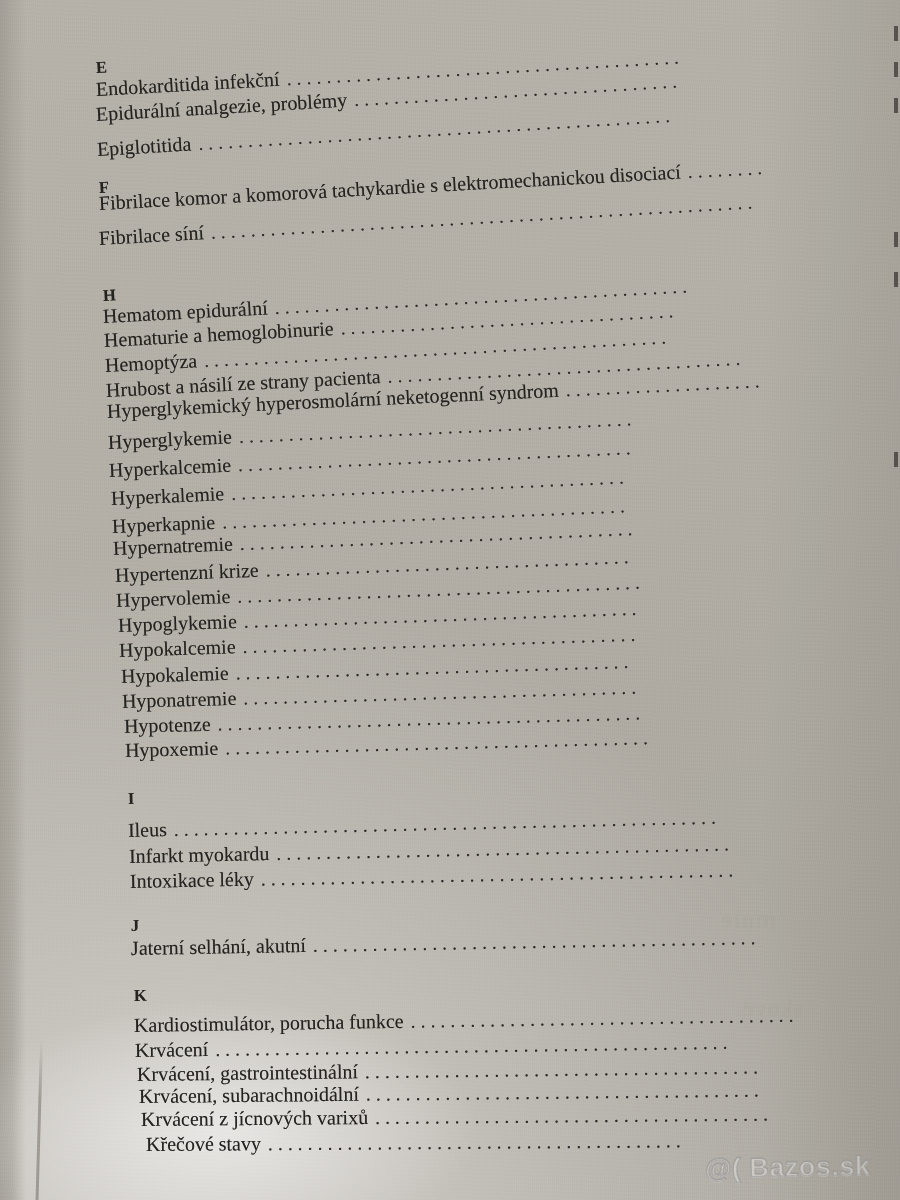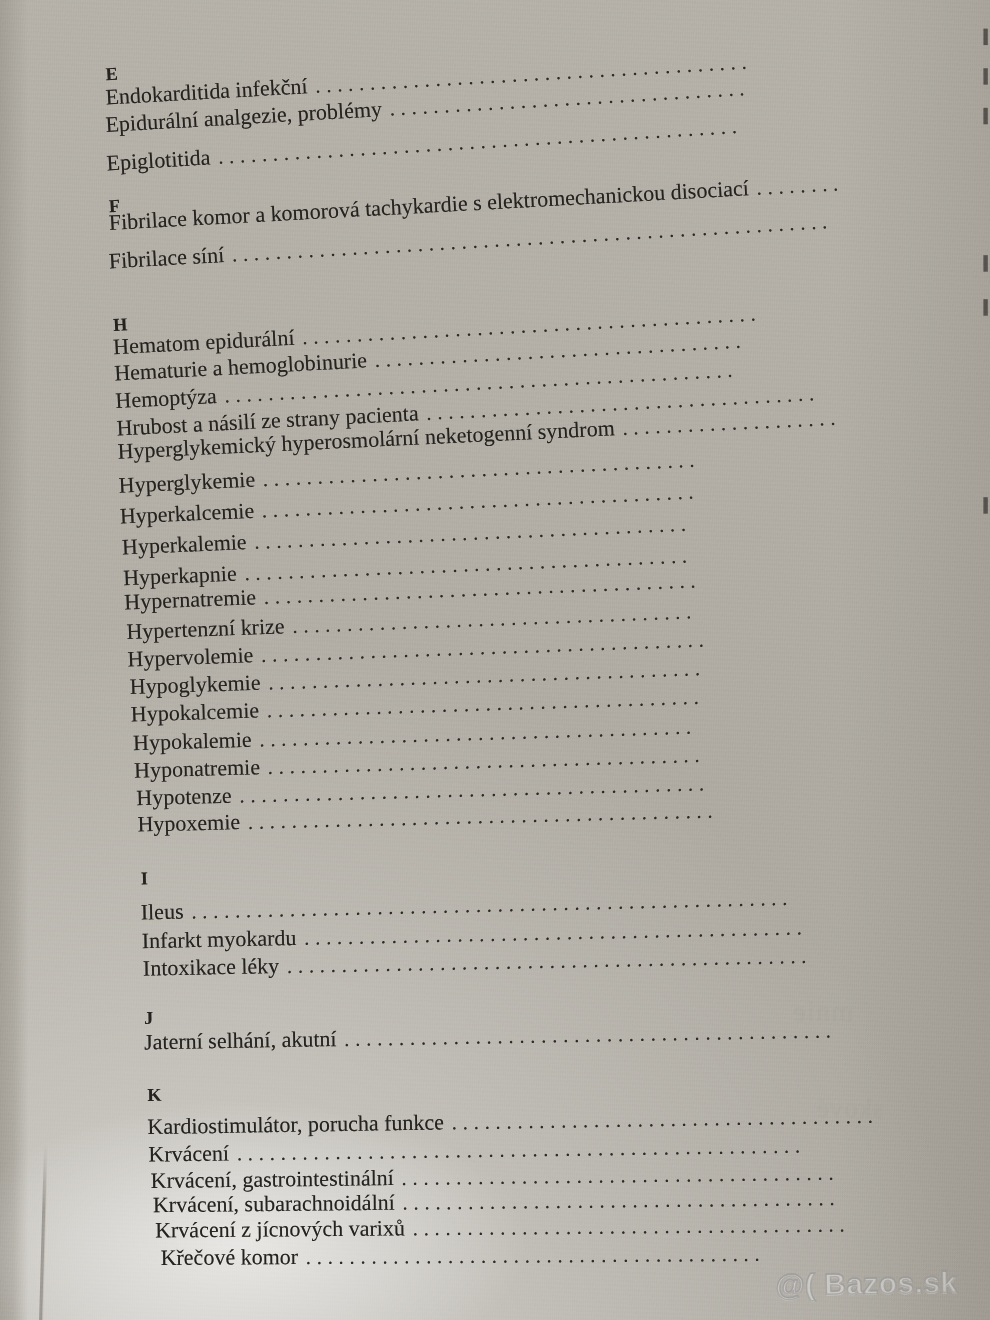--- a/index.html
+++ b/index.html
@@ -146,21 +146,21 @@
       <div class="entry" style="left: 129px; top: 845px; transform: rotate(-1.2deg); transform-origin: left center;"><span class="label">Infarkt myokardu</span><span class="leader">..............................................</span></div>
       <div class="entry" style="left: 130px; top: 870px; transform: rotate(-1.1deg); transform-origin: left center;"><span class="label">Intoxikace léky</span><span class="leader">................................................</span></div>
       <div class="letter" style="left: 131px; top: 916px; transform: rotate(-1deg); transform-origin: left center;">J</div>
       <div class="entry" style="left: 131px; top: 937px; transform: rotate(-1deg); transform-origin: left center;"><span class="label">Jaterní selhání, akutní</span><span class="leader">.............................................</span></div>
       <div class="letter" style="left: 134px; top: 986px; transform: rotate(-0.9deg); transform-origin: left center;">K</div>
       <div class="entry" style="left: 134px; top: 1014px; transform: rotate(-0.9deg); transform-origin: left center;"><span class="label">Kardiostimulátor, porucha funkce</span><span class="leader">.......................................</span></div>
       <div class="entry" style="left: 135px; top: 1039px; transform: rotate(-0.8deg); transform-origin: left center;"><span class="label">Krvácení</span><span class="leader">....................................................</span></div>
       <div class="entry" style="left: 137px; top: 1063px; transform: rotate(-0.7deg); transform-origin: left center;"><span class="label">Krvácení, gastrointestinální</span><span class="leader">........................................</span></div>
       <div class="entry" style="left: 139px; top: 1085px; transform: rotate(-0.6deg); transform-origin: left center;"><span class="label">Krvácení, subarachnoidální</span><span class="leader">........................................</span></div>
       <div class="entry" style="left: 141px; top: 1108px; transform: rotate(-0.5deg); transform-origin: left center;"><span class="label">Krvácení z jícnových varixů</span><span class="leader">........................................</span></div>
-      <div class="entry" style="left: 146px; top: 1133px; transform: rotate(-0.4deg); transform-origin: left center;"><span class="label">Křečové komor</span><span class="leader">..........................................</span></div>
+      <div class="entry" style="left: 146px; top: 1133px; transform: rotate(-0.4deg); transform-origin: left center;"><span class="label">Křečové stavy</span><span class="leader">..........................................</span></div>
     </div>
 
   <div id="pagenums">
       <div class="pagenum-stub" style="top: 26px;"></div>
       <div class="pagenum-stub" style="top: 62px;"></div>
       <div class="pagenum-stub" style="top: 98px;"></div>
       <div class="pagenum-stub" style="top: 232px;"></div>
       <div class="pagenum-stub" style="top: 272px;"></div>
       <div class="pagenum-stub" style="top: 452px;"></div>
     </div>

